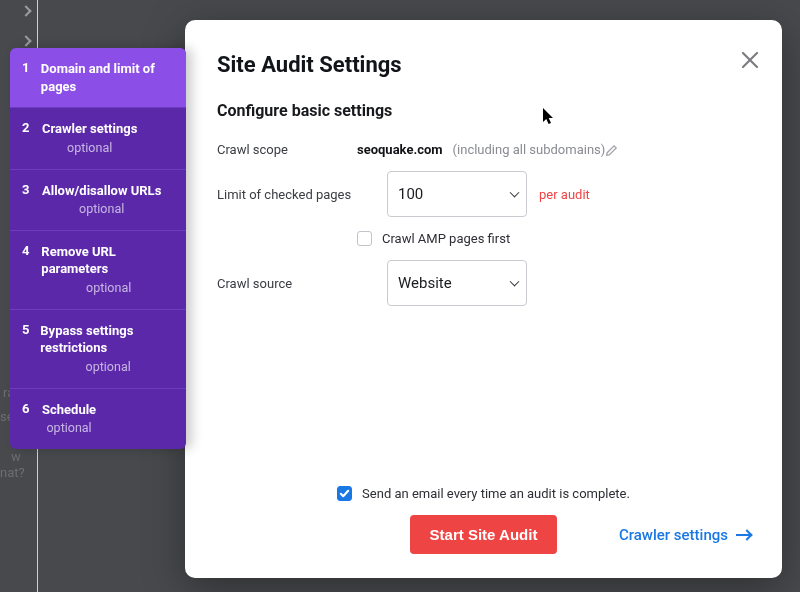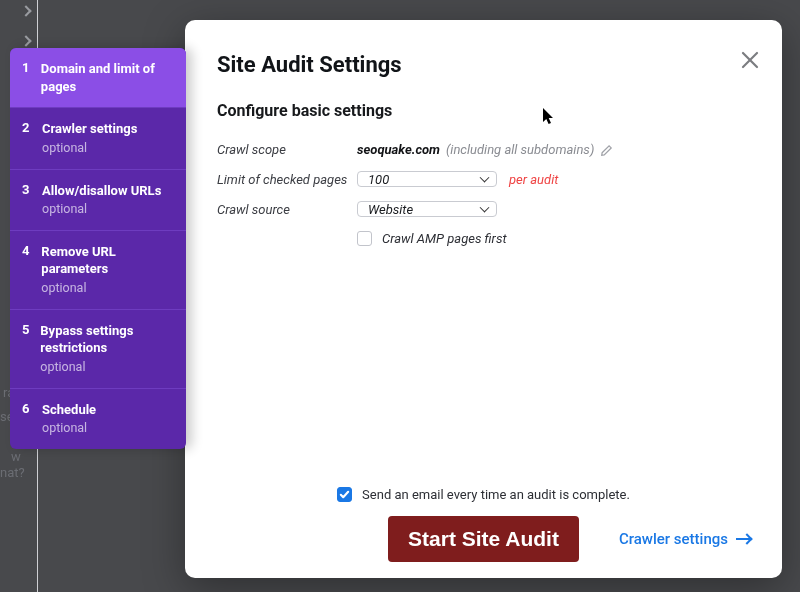--- a/index.html
+++ b/index.html
@@ -41,62 +41,63 @@
   }
   .close-btn {
     position: absolute;
     top: 30px; right: 20px;
     width: 22px; height: 22px;
     cursor: pointer;
     color: #7b7d80;
   }
   .close-btn svg { display: block; }
   .modal-content {
-    padding: 32px 32px 14px 32px;
+    padding: 32px 32px 22px 32px;
     display: flex; flex-direction: column;
     height: 100%;
   }
   .title {
     font-size: 22px;
     font-weight: 700;
     color: #111418;
     margin-bottom: 24px;
   }
   .subtitle {
     font-size: 16px;
     font-weight: 700;
     color: #17191c;
     margin-bottom: 22px;
   }
-  .form-rows { flex: 1; font-style: italic; }
+  .form-rows { flex: 1; }
   .row {
     display: flex;
     align-items: center;
     font-size: 13px;
     margin-bottom: 14px;
     color: #2b2d33;
   }
   .row-label { width: 140px; color: #3b3d43; }
-  .scope-value { display: flex; align-items: center; gap: 6px; }
+  .scope-value { display: flex; align-items: center; }
   .scope-domain { font-weight: 700; color: #121316; }
-  .scope-note { color: #8a8c92; }
+  .scope-note { color: #8a8c92; margin-left: 10px; }
   .edit-icon { color: #a0a2a8; cursor: pointer; display: inline-flex; }
 
   .select-field {
     position: relative;
     width: 140px;
-    height: 16px;
+    height: 46px;
     border: 1px solid #c9cbd1;
     border-radius: 4px;
     display: flex; align-items: center;
     padding: 0 26px 0 10px;
-    font-size: 13px;
+    font-size: 15px;
     color: #1a1c20;
     background: #fff;
     cursor: pointer;
+    margin-left: 30px;
   }
   .select-field .chevron {
     position: absolute;
     right: 8px; top: 50%;
     width: 7px; height: 7px;
     border-right: 1.8px solid #333;
     border-bottom: 1.8px solid #333;
     transform: translateY(-70%) rotate(45deg);
   }
   .after-select {
@@ -128,26 +129,26 @@
     padding-bottom: 2px;
   }
   .cta-row {
     width: 100%;
     display: flex;
     align-items: center;
     justify-content: center;
     position: relative;
   }
   .primary-btn {
-    background: #7f1d1d;
+    background: #ef4444;
     color: #fff;
     border: none;
     border-radius: 4px;
     padding: 11px 20px;
-    font-size: 21px;
+    font-size: 15px;
     font-weight: 600;
     cursor: pointer;
   }
   .secondary-link {
     position: absolute;
     right: 0;
     color: #1a78e5;
     font-size: 15px;
     font-weight: 500;
     display: inline-flex; align-items: center; gap: 8px;
@@ -185,21 +186,21 @@
   .step:last-child { border-bottom: none; border-bottom-left-radius: 6px; border-bottom-right-radius: 6px; }
   .step:first-child { border-top-left-radius: 6px; border-top-right-radius: 6px; }
   .step.active { background: #8b4ee6; }
   .step .num {
     font-size: 13px;
     font-weight: 700;
     width: 10px;
   }
   .step .text { font-size: 13px; line-height: 1.35; }
   .step .title-line { font-weight: 700; }
-  .step .optional { color: rgba(255,255,255,0.65); font-size: 12.5px; margin-top: 2px; }
+  .step .optional { color: rgba(255,255,255,0.65); font-size: 12.5px; margin-top: 2px; text-align: center; }
 
   
   .cursor {
     position: absolute;
     left: 543px; top: 108px;
     font-size: 14px;
     color: #000;
     pointer-events: none;
   }
 </style>
@@ -245,32 +246,32 @@
 
       <div class="row">
         <div class="row-label">Limit of checked pages</div>
         <div class="select-field">
           <span>100</span>
           <span class="chevron"></span>
         </div>
         <div class="after-select">per audit</div>
       </div>
 
+      <div class="row" style="margin-left:140px;">
+        <div class="checkbox-row">
+          <span class="checkbox"></span>
+          <span>Crawl AMP pages first</span>
+        </div>
+      </div>
+
       <div class="row">
         <div class="row-label">Crawl source</div>
         <div class="select-field">
           <span>Website</span>
           <span class="chevron"></span>
-        </div>
-      </div>
-
-      <div class="row" style="margin-left:140px;">
-        <div class="checkbox-row">
-          <span class="checkbox"></span>
-          <span>Crawl AMP pages first</span>
         </div>
       </div>
 
     </div>
 
     <div class="footer">
       <div class="checkbox-row">
         <span class="checkbox checked">
           <svg width="11" height="11" viewBox="0 0 12 12" fill="none" stroke="currentColor" stroke-width="2.3" stroke-linecap="round" stroke-linejoin="round">
               <polyline points="2,6.3 4.6,9 10,3"></polyline>

